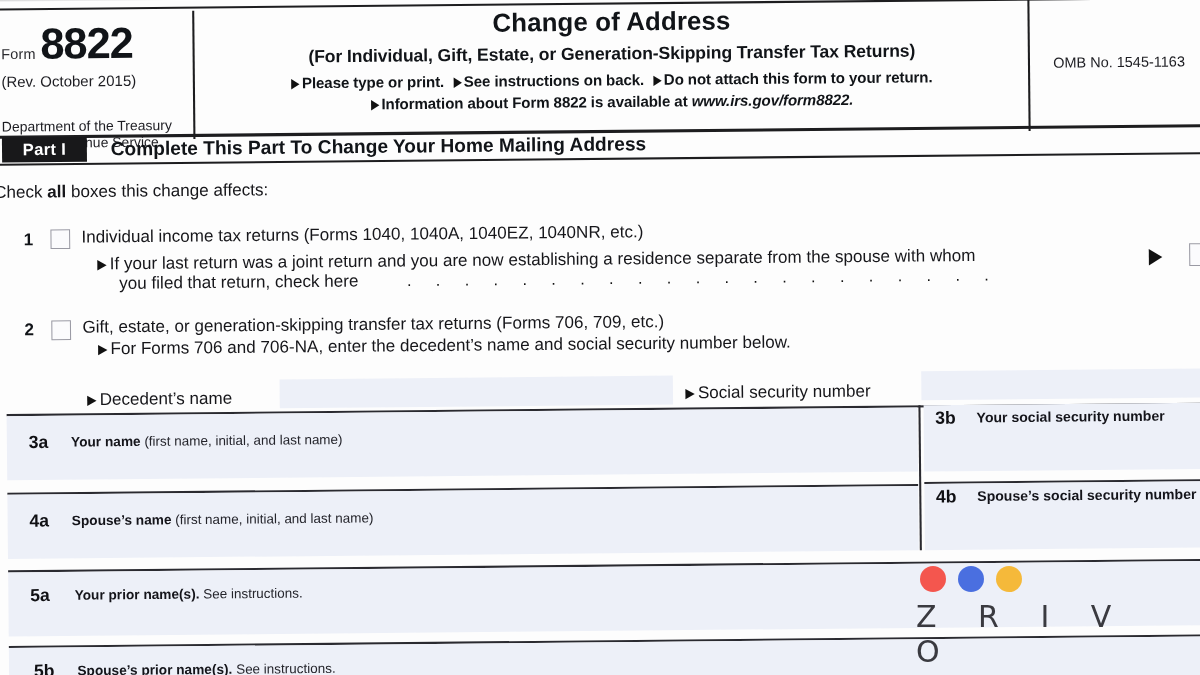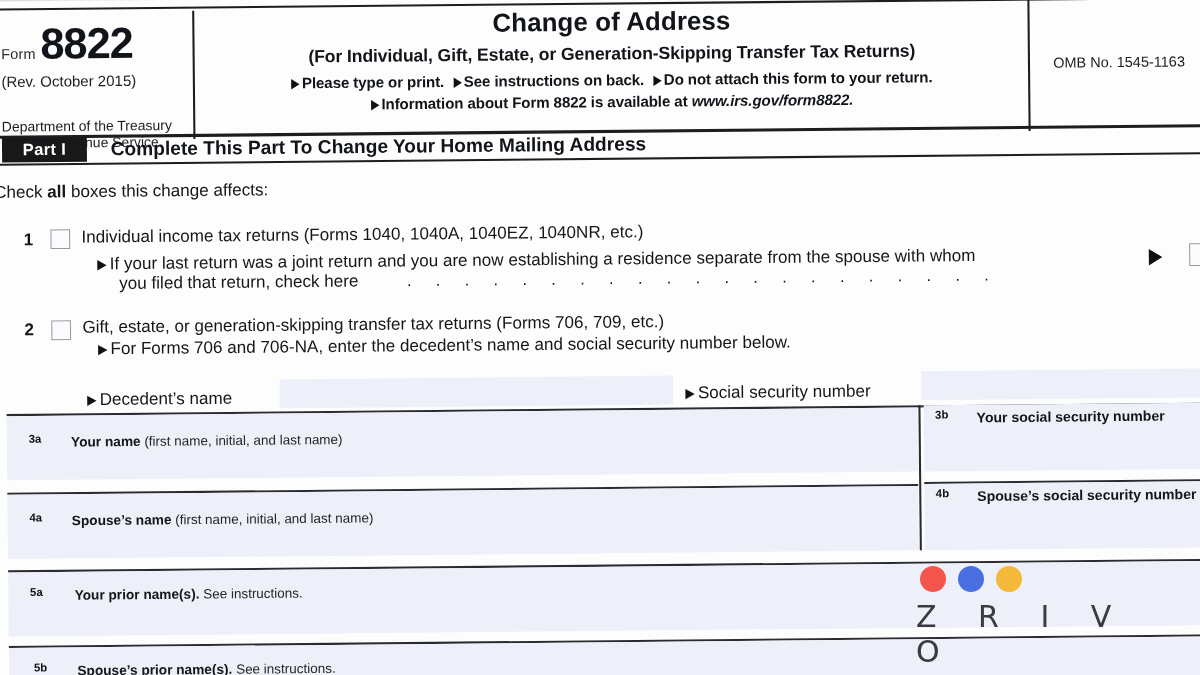--- a/index.html
+++ b/index.html
@@ -67,21 +67,21 @@
   .tri-sm{display:inline-block;width:0;height:0;border-left:8px solid #111;
        border-top:5px solid transparent;border-bottom:5px solid transparent;
        vertical-align:middle;margin-right:2px;}
   .dots{letter-spacing:9.5px;color:#111;font-size:16px;}
 
   
   .shade{position:absolute;background:#edf0f8;}
 
   .flabel{position:absolute;font-size:13.2px;font-weight:bold;color:#14141a;}
   .fsub{font-weight:normal;font-size:13px;color:#25252c;}
-  .fnum{position:absolute;font-size:11px;font-weight:bold;color:#101014;}
+  .fnum{position:absolute;font-size:17px;font-weight:bold;color:#101014;}
 
   
   #logo{position:absolute;left:916px;top:566px;width:240px;height:70px;}
   .dot{position:absolute;width:26px;height:26px;border-radius:50%;top:0;}
   #zrivo-text{
     position:absolute;left:0;top:33px;width:240px;
     font-size:30px;letter-spacing:16px;color:#3a3a40;
     font-family:"DejaVu Sans",sans-serif;font-weight:400;
   }
 </style>

